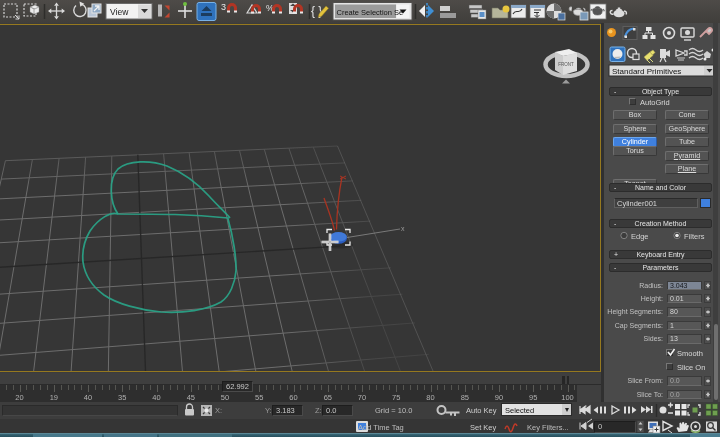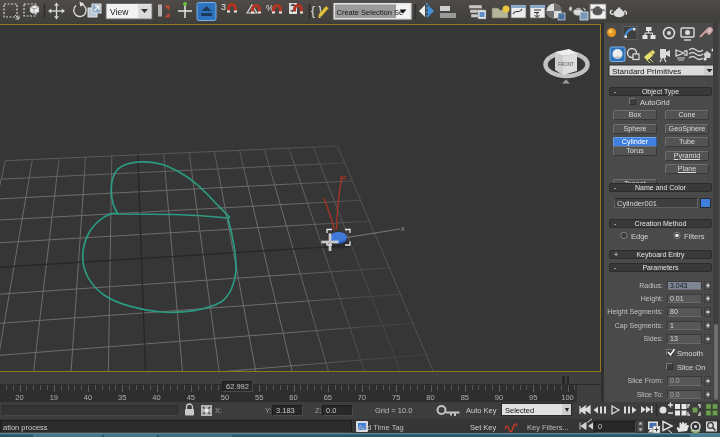--- a/index.html
+++ b/index.html
@@ -507,23 +507,20 @@
 <div class="fld" style="left:272px;top:404.5px;width:31px;height:11px;">3.183</div>
 <div class="lbl" style="left:315px;top:406px;color:#9a9a9a;">Z:</div>
 <div class="fld" style="left:322px;top:404.5px;width:31px;height:11px;">0.0</div>
 <div class="lbl" style="left:375px;top:406px;">Grid = 10.0</div>
 <div class="lbl" style="left:466px;top:406px;color:#cfcfcf;">Auto Key</div>
 <div class="abs" style="left:501px;top:403px;width:71px;height:13px;background:#e2e2e2;border:1px solid #2a2a2a;">
 <div style="position:absolute;left:3px;top:2px;font-size:7.5px;color:#111;">Selected</div>
 <div style="position:absolute;right:0;top:0;width:9px;height:11px;background:#cdcdcd;"></div>
 <div style="position:absolute;right:2px;top:4px;border-left:2.5px solid transparent;border-right:2.5px solid transparent;border-top:4px solid #222;"></div>
 </div>
-<div class="abs" style="left:0;top:420px;width:352px;height:12.5px;background:#2b2b2b;border:1px solid #1e1e1e;border-bottom-color:#454545;">
-<div style="position:absolute;left:2px;top:2px;font-size:7.5px;color:#cscsc;color:#cccccc;">ation process</div>
-</div>
 <div class="lbl" style="left:358px;top:422.5px;">Add Time Tag</div>
 <div class="lbl" style="left:470px;top:422.5px;color:#cfcfcf;">Set Key</div>
 <div class="lbl" style="left:527px;top:422.5px;">Key Filters...</div>
 <div class="fld" style="left:594px;top:420.5px;width:42px;height:12px;line-height:10px;">0</div>
 
 <div class="abs" id="taskbar">
 <div class="abs" style="left:33px;top:1px;width:69px;height:3px;background:#47788a;"></div>
 <div class="abs" style="left:104px;top:1px;width:53px;height:3px;background:#457487;"></div>
 <div class="abs" style="left:159px;top:1px;width:73px;height:3px;background:#40707f;"></div>
 <div class="abs" style="left:690px;top:1px;width:30px;height:3px;background:#4a7d90;"></div>

